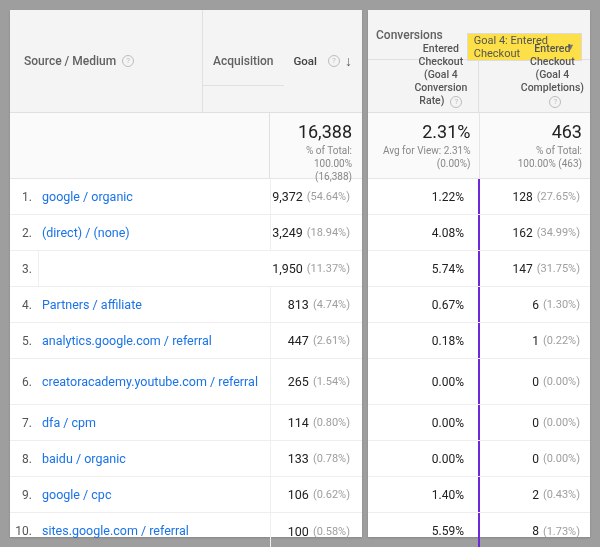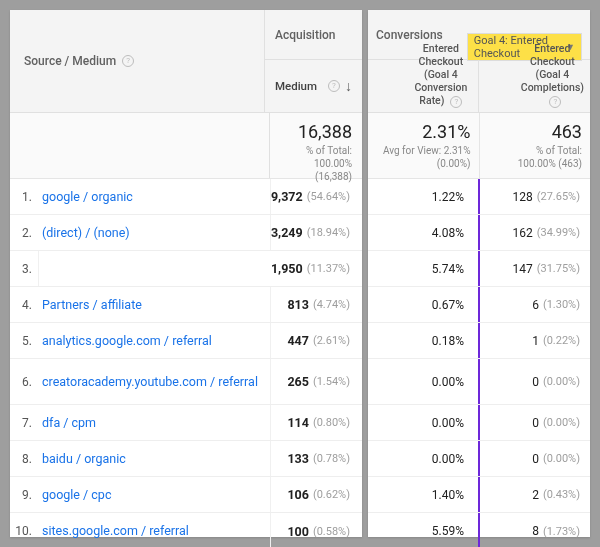--- a/index.html
+++ b/index.html
@@ -122,21 +122,21 @@
     flex:1;
     text-align:right;
     padding-right:12px;
     font-size:12.5px;
     border-left:1px solid #f0f0f0;
     height:100%;
     display:flex;
     align-items:center;
     justify-content:flex-end;
   }
-  .cell-users b { font-weight:700; color:#212121; margin-right:4px; }
+  .cell-users b { font-weight:400; color:#212121; margin-right:4px; }
   .pct { color:#9e9e9e; font-size:11px; }
 
   
   .conv-head-top {
     height:50px;
     display:flex;
     align-items:center;
     padding:0 8px;
     border-bottom:1px solid #e0e0e0;
     gap:24px;
@@ -219,29 +219,29 @@
 
 <div class="wrap">
 
   <div class="panel panel-left">
     <div class="head">
       <div style="display:flex;">
         <div class="dim-col full">
           <span>Source / Medium</span>
           <span class="help">?</span>
         </div>
-        <div style="flex:1;display:flex;flex-direction:column;">
+        <div style="flex:1;display:flex;flex-direction:row;align-items:center;">
           <div class="head-top" style="border:none;border-bottom:1px solid #e0e0e0;">
             <div class="acq-col">
               <span>Acquisition</span>
             </div>
           </div>
           <div class="head-sub">
             <div class="users-col">
-              <span>Medium</span>
+              <span>Goal</span>
               <span class="help">?</span>
               <span class="sort-arrow">↓</span>
             </div>
           </div>
         </div>
       </div>
     </div>
 
     <div class="summary">
       <div class="summary-left"></div>

